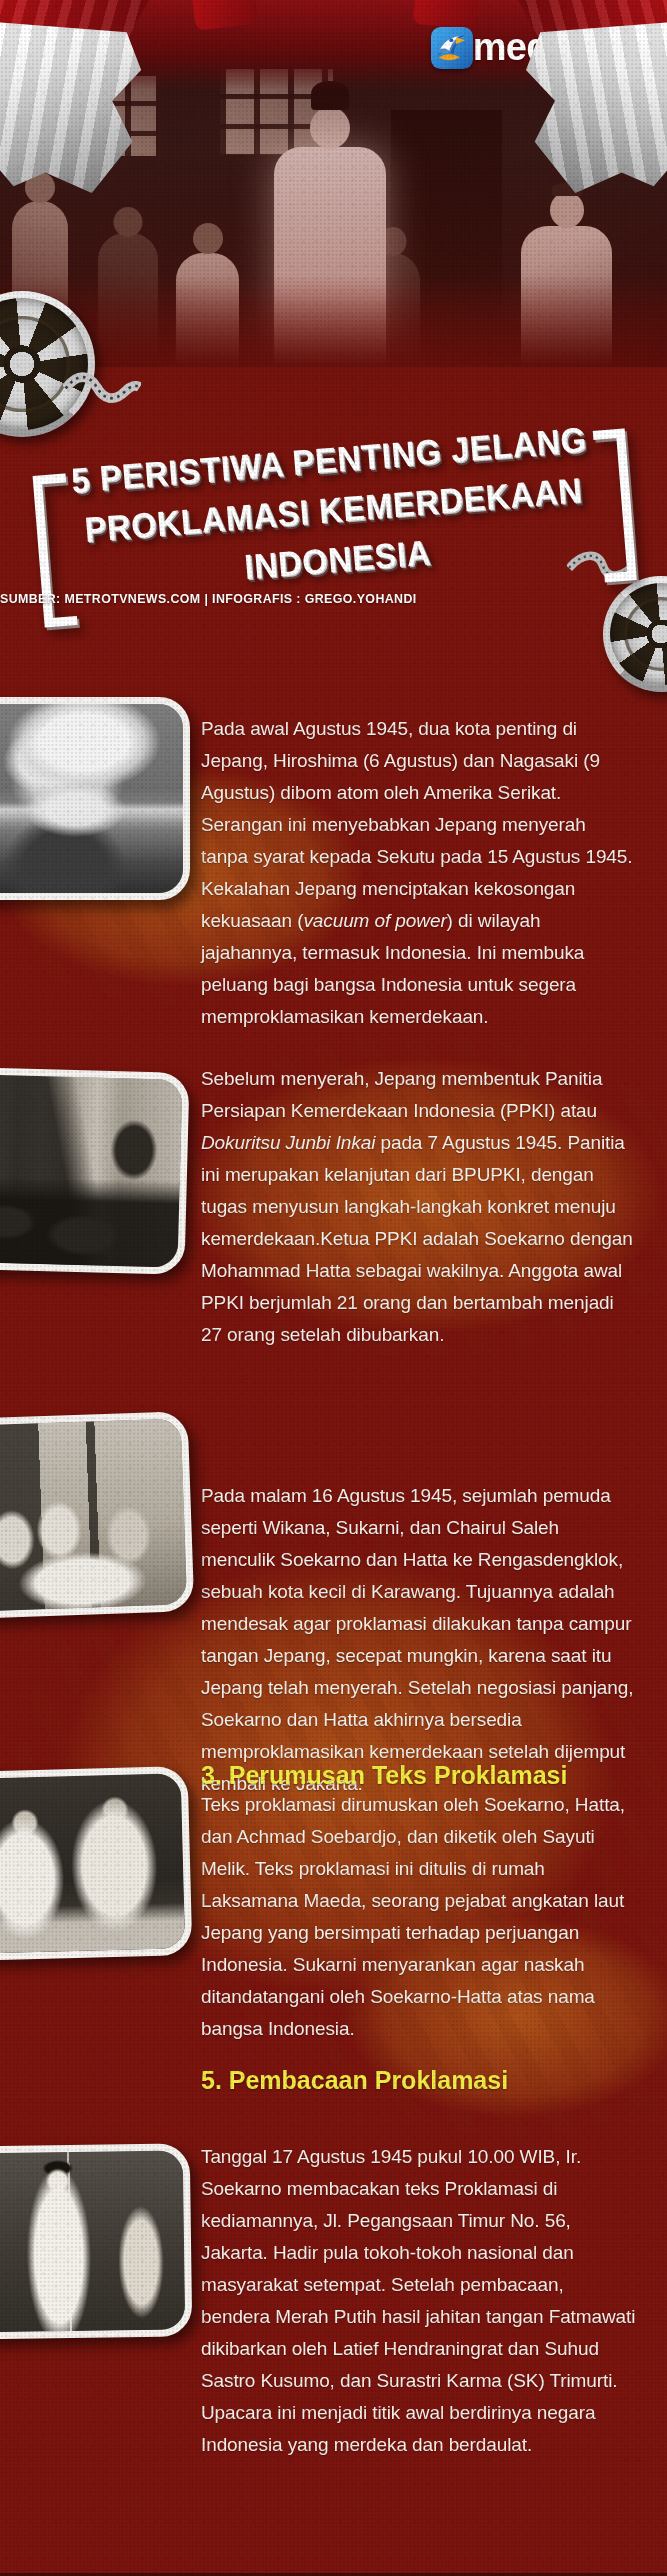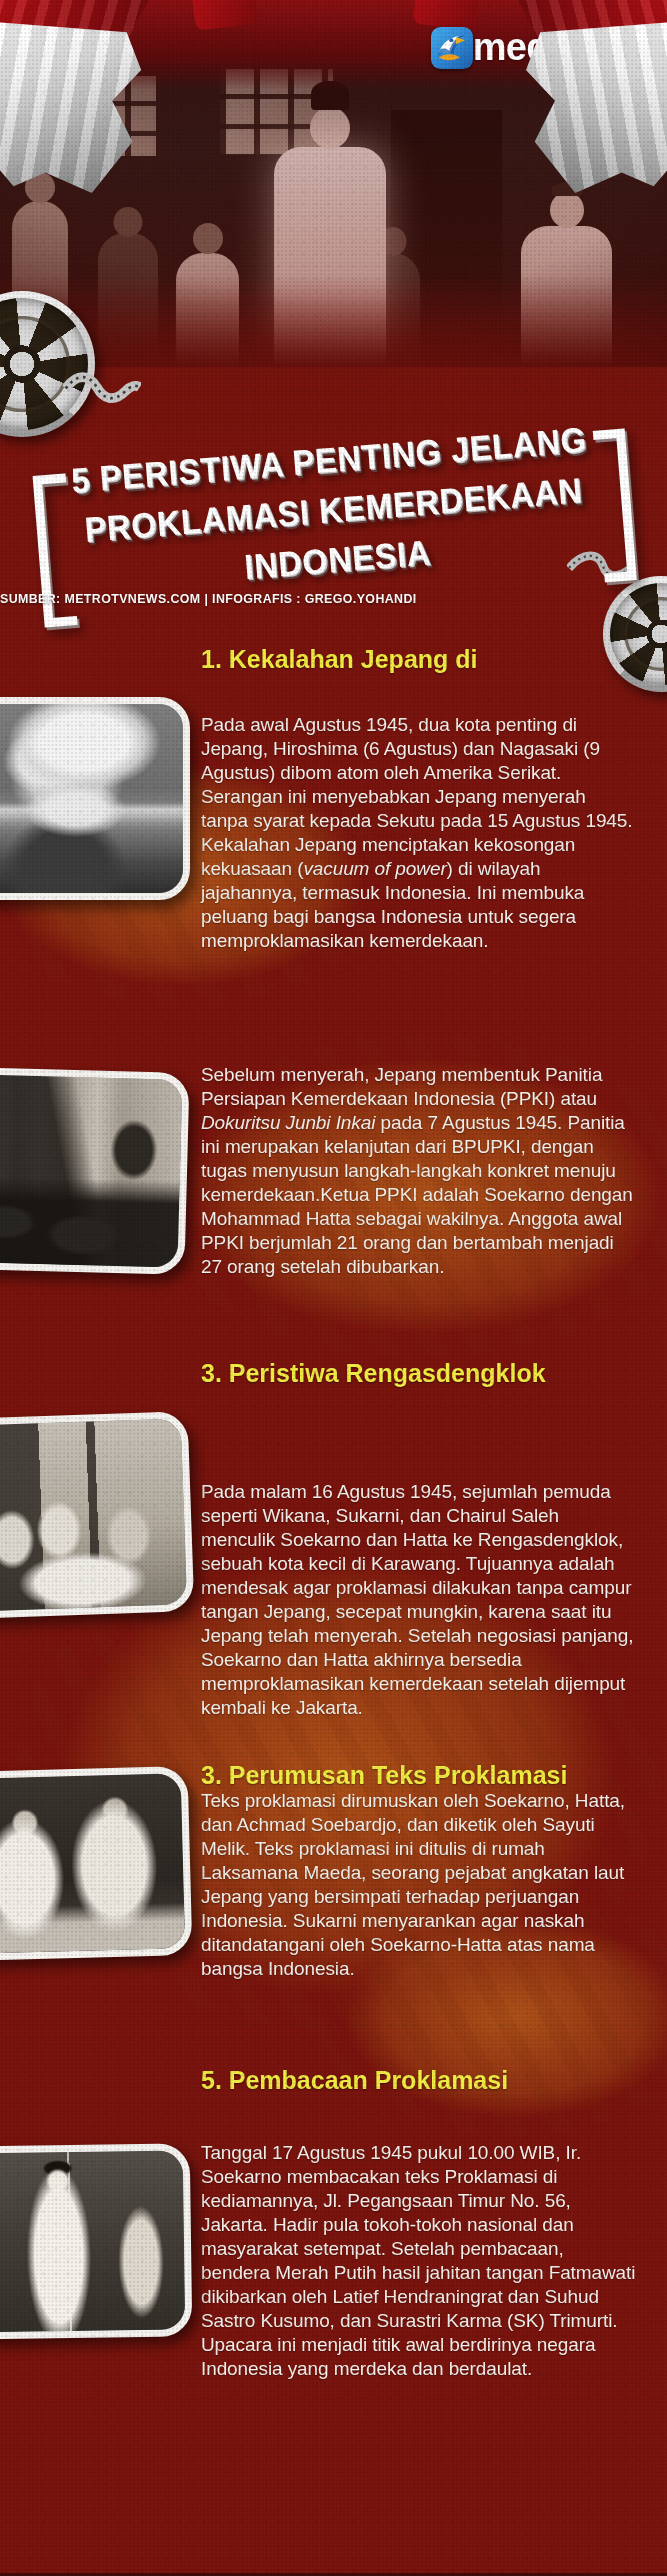--- a/index.html
+++ b/index.html
@@ -71,21 +71,21 @@
   .bracket{position:absolute;top:17px;width:23.5px;height:134px;
     filter:drop-shadow(2.6px 3.3px 0 rgba(160,160,160,.75)) drop-shadow(4.6px 5.9px 5.9px rgba(0,0,0,.45));}
   .bracket.l{left:17px;border-left:9.8px solid #fff;border-top:9.8px solid #fff;border-bottom:9.8px solid #fff;}
   .bracket.r{right:17px;border-right:9.8px solid #fff;border-top:9.8px solid #fff;border-bottom:9.8px solid #fff;}
   .source-line{position:absolute;left:0;top:592px;width:667px;text-align:left;color:#fff;
     font-size:12.4px;font-weight:bold;letter-spacing:0.4px;text-shadow:0 1.3px 2px rgba(0,0,0,.5);}
 
   
   .sec-heading{position:absolute;left:201px;width:430px;color:#efec43;font-weight:bold;
     font-size:25px;line-height:30px;text-shadow:0 1.3px 2px rgba(0,0,0,.4);}
-  .sec-body{position:absolute;left:201px;width:435px;color:#f4f1ec;font-size:19px;line-height:24px;
+  .sec-body{position:absolute;left:201px;width:435px;color:#f4f1ec;font-size:19px;line-height:32px;
     letter-spacing:-0.1px;text-shadow:0 0.7px 1.3px rgba(0,0,0,.35);}
   .sec-body .it{font-style:italic;}
 
   .photo{position:absolute;left:-39px;border:7.2px solid #f5f3ef;border-radius:31px;overflow:hidden;
     box-shadow:5.9px 7.2px 13px rgba(0,0,0,.5);background:#888;}
   .photo .inner{position:absolute;inset:0;}
   .ph1 .inner{background:
     radial-gradient(98px 62px at 54% 20%,#f4f4f4 0 45%,rgba(220,220,220,.85) 62%,rgba(220,220,220,0) 78%),
     radial-gradient(62px 46px at 38% 30%,#e6e6e6 0 50%,rgba(230,230,230,0) 75%),
     radial-gradient(72px 39px at 50% 56%,rgba(238,238,238,.9) 0 40%,rgba(238,238,238,0) 70%),
@@ -209,40 +209,35 @@
   <div class="title-wrap">
     <div class="bracket l"></div>
     <div class="bracket r"></div>
     <div class="title-line"><span class="sq">5 PERISTIWA PENTING JELANG</span></div>
     <div class="title-line"><span class="sq">PROKLAMASI KEMERDEKAAN</span></div>
     <div class="title-line"><span class="sq">INDONESIA</span></div>
   </div>
   <div class="source-line">SUMBER: METROTVNEWS.COM | INFOGRAFIS : GREGO.YOHANDI</div>
 
   <div class="sec-heading" style="top:644px;">
-    <div>1. Kekalahan Jepang di</div>
   </div>
   <div class="sec-body" style="top:713px;">
     <span>Pada awal Agustus 1945, dua kota penting di Jepang, Hiroshima (6 Agustus) dan Nagasaki (9 Agustus) dibom atom oleh Amerika Serikat. Serangan ini menyebabkan Jepang menyerah tanpa syarat kepada Sekutu pada 15 Agustus 1945. Kekalahan Jepang menciptakan kekosongan kekuasaan (</span><span class="it">vacuum of power</span><span>) di wilayah jajahannya, termasuk Indonesia. Ini membuka peluang bagi bangsa Indonesia untuk segera memproklamasikan kemerdekaan.</span>
   </div>
   <div class="photo ph1" style="top:697px;width:215px;height:189px;">
     <div class="inner"></div>
   </div>
 
   <div class="sec-body" style="top:1063px;">
     <span>Sebelum menyerah, Jepang membentuk Panitia Persiapan Kemerdekaan Indonesia (PPKI) atau </span><span class="it">Dokuritsu Junbi Inkai</span><span> pada 7 Agustus 1945. Panitia ini merupakan kelanjutan dari BPUPKI, dengan tugas menyusun langkah-langkah konkret menuju kemerdekaan.Ketua PPKI adalah Soekarno dengan Mohammad Hatta sebagai wakilnya. Anggota awal PPKI berjumlah 21 orang dan bertambah menjadi 27 orang setelah dibubarkan.</span>
   </div>
   <div class="photo ph2" style="top:1070px;width:212px;height:188px;transform:rotate(1.5deg);">
     <div class="inner"></div>
   </div>
 
-  <div class="sec-heading" style="top:1358px;">
-    <div>3. Peristiwa Rengasdengklok</div>
-      <div></div>
-  </div>
   <div class="sec-body" style="top:1460px;margin-top:20px;">
     <span>Pada malam 16 Agustus 1945, sejumlah pemuda seperti Wikana, Sukarni, dan Chairul Saleh menculik Soekarno dan Hatta ke Rengasdengklok, sebuah kota kecil di Karawang. Tujuannya adalah mendesak agar proklamasi dilakukan tanpa campur tangan Jepang, secepat mungkin, karena saat itu Jepang telah menyerah. Setelah negosiasi panjang, Soekarno dan Hatta akhirnya bersedia memproklamasikan kemerdekaan setelah dijemput kembali ke Jakarta.</span><span class="it"></span><span></span>
   </div>
   <div class="photo ph3" style="top:1415px;width:216px;height:186px;transform:rotate(-2deg);">
     <div class="inner"></div>
   </div>
 
   <div class="sec-heading" style="top:1760px;">
     <div>3. Perumusan Teks Proklamasi</div>
       <div></div>

